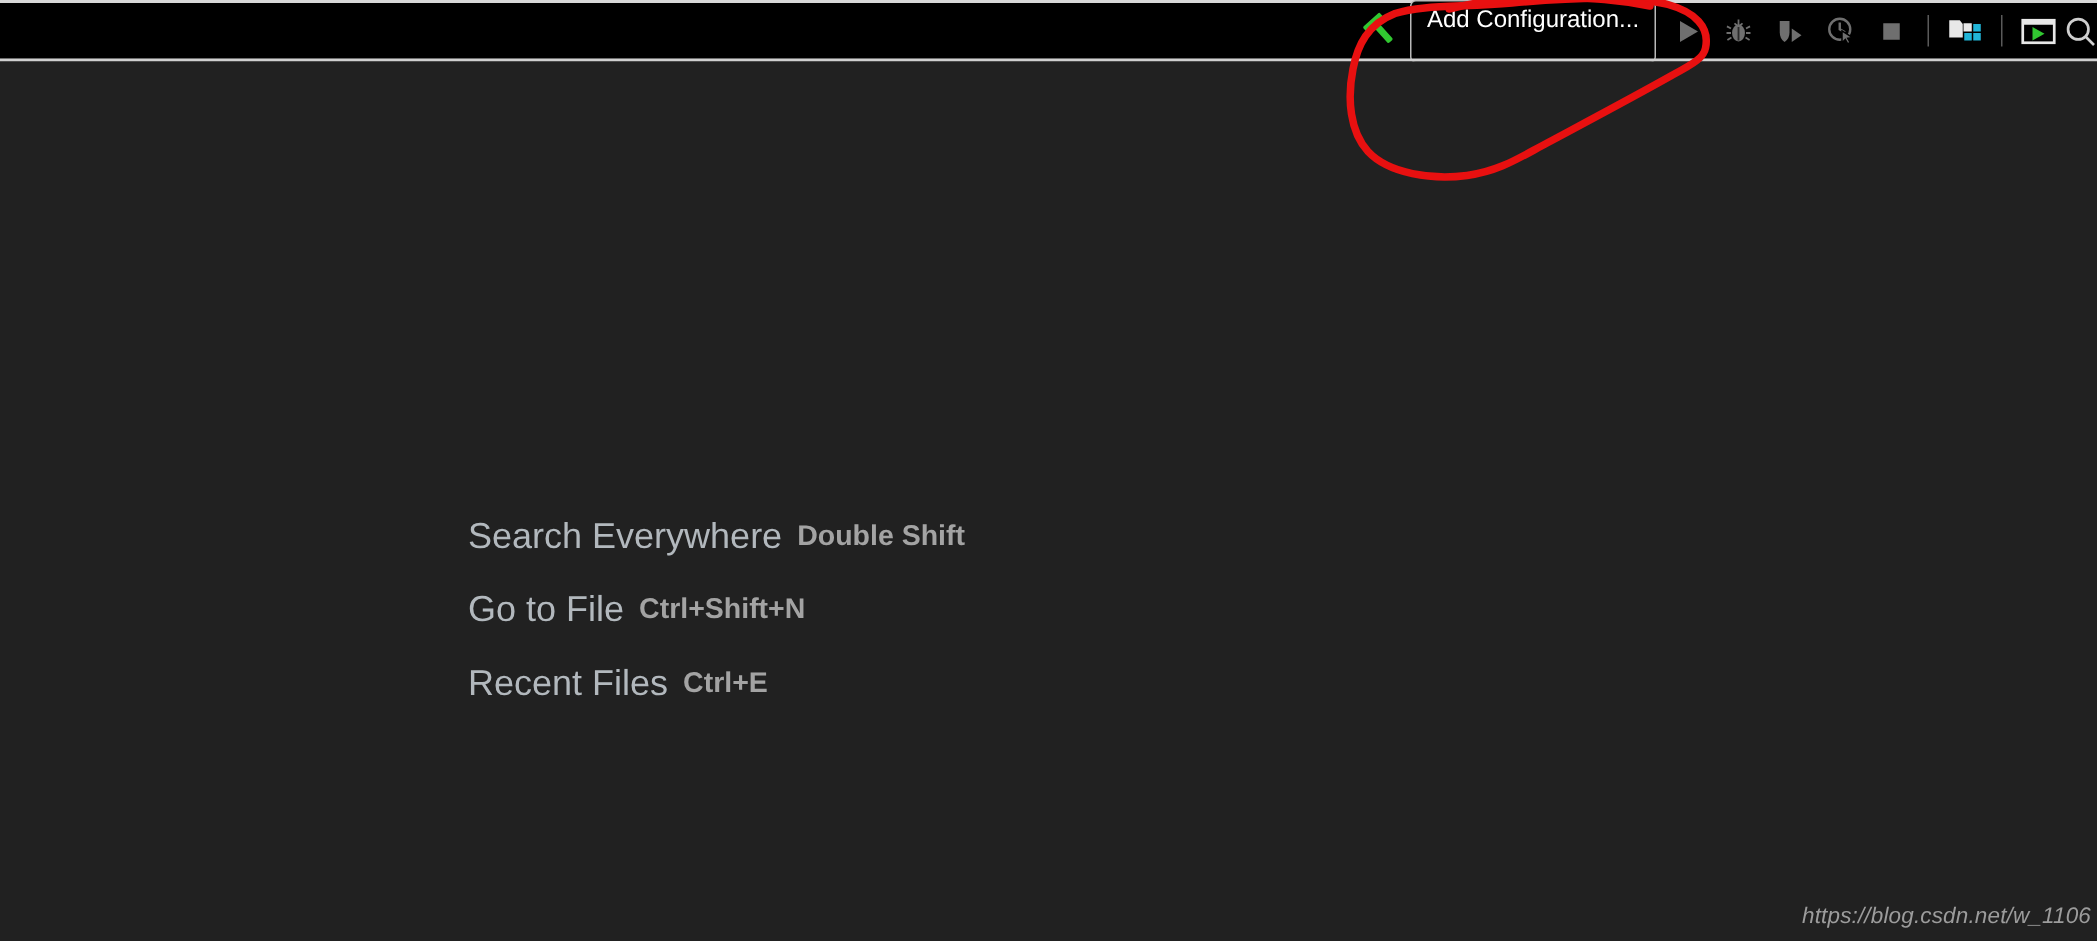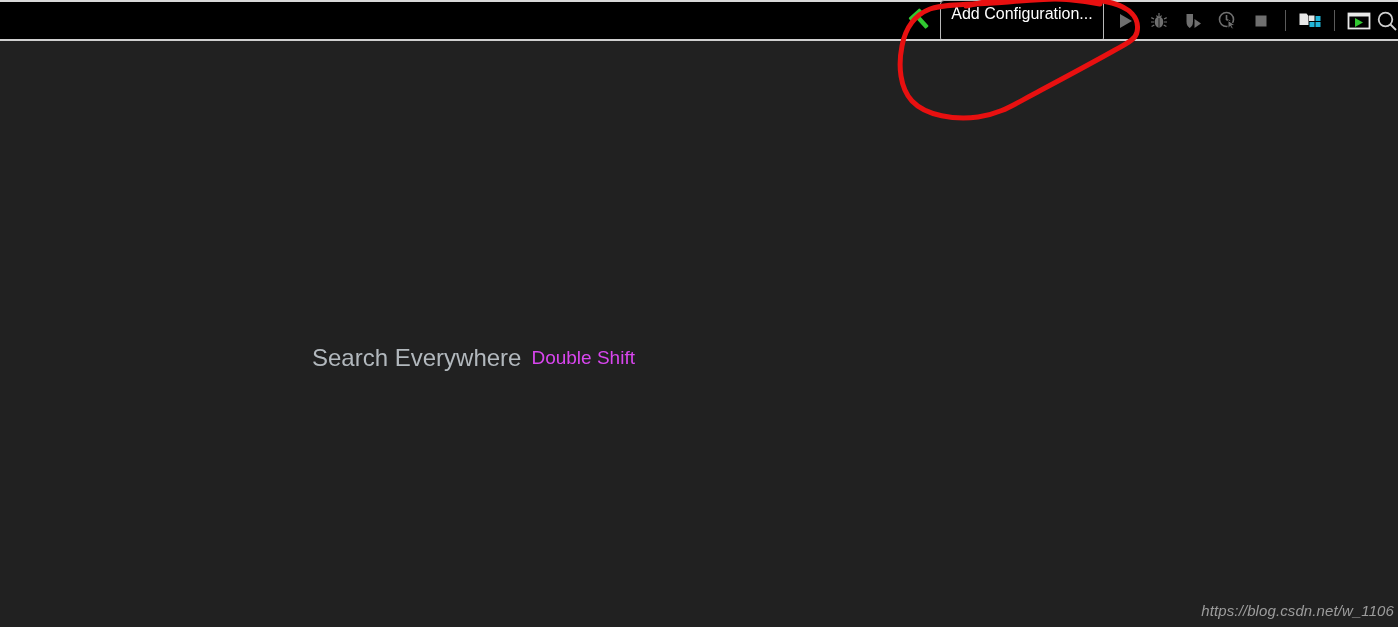--- a/index.html
+++ b/index.html
@@ -114,24 +114,25 @@
     display: flex;
     align-items: center;
     white-space: nowrap;
   }
   .hint-label {
     color: #b2b8bd;
     font-size: 24px;
     font-family: "Liberation Sans", sans-serif;
   }
   .hint-shortcut {
-    color: #d946ef;
+    color: #a3a3a3;
     font-size: 19px;
     font-family: "Liberation Sans", sans-serif;
     margin-left: 10px;
+    font-weight: bold;
   }
 
   
   #watermark {
     position: absolute;
     right: 4px;
     bottom: 8px;
     color: #9c9c9c;
     font-size: 15px;
     font-family: "Liberation Sans", sans-serif;
@@ -242,21 +243,29 @@
 
   <div id="editor-area">
 
     <div id="hints">
 
       <div class="hint-row">
         <span class="hint-label">Search Everywhere</span>
         <span class="hint-shortcut">Double Shift</span>
       </div>
 
-
+      <div class="hint-row">
+        <span class="hint-label">Go to File</span>
+        <span class="hint-shortcut">Ctrl+Shift+N</span>
+      </div>
+
+      <div class="hint-row">
+        <span class="hint-label">Recent Files</span>
+        <span class="hint-shortcut">Ctrl+E</span>
+      </div>
 
 
 
     </div>
 
     <div id="watermark">https://blog.csdn.net/w_1106</div>
   </div>
 
   <svg id="annotation-layer" viewBox="0 0 1398 627" preserveAspectRatio="none">
     <path d="M1137 32

